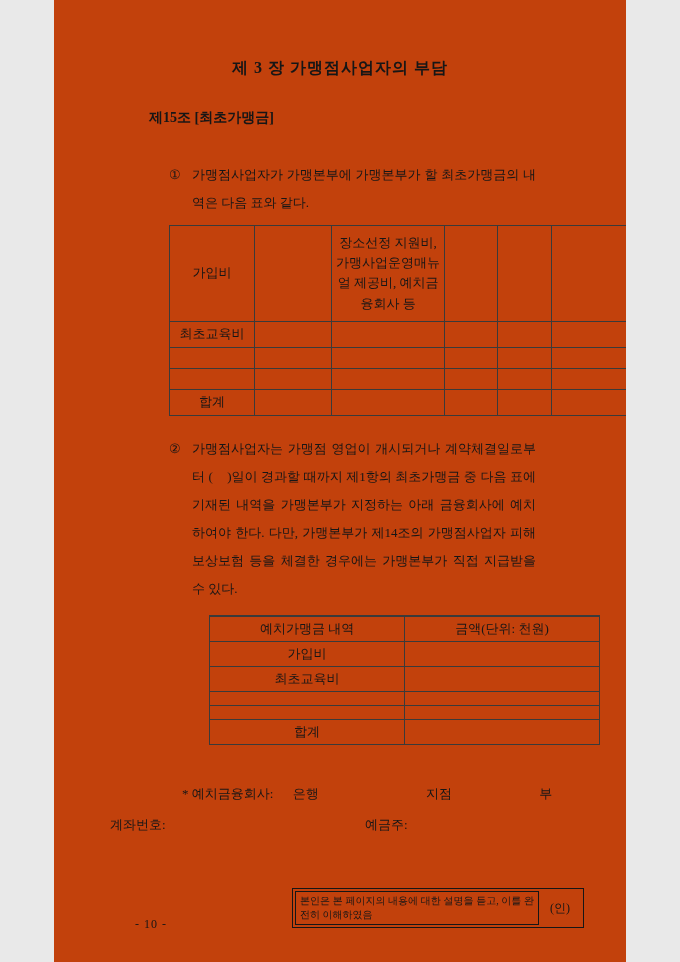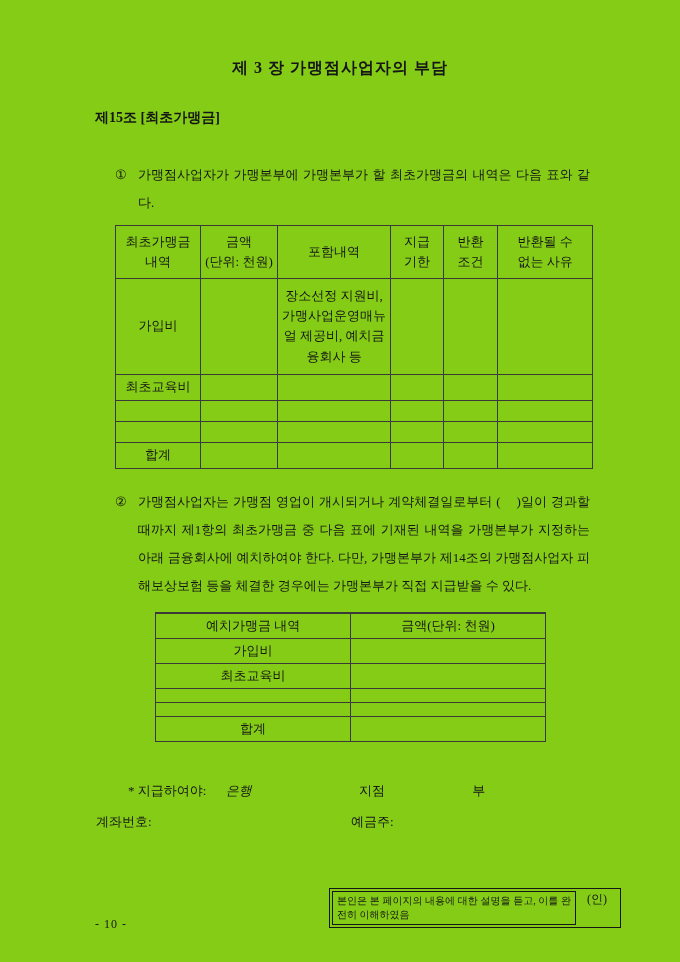--- a/index.html
+++ b/index.html
@@ -1,22 +1,22 @@
 <!DOCTYPE html>
 <html><head>
 <meta charset="utf-8">
 <style>
   * { box-sizing: border-box; }
   html, body { margin: 0; padding: 0; background: #e9e9e9; }
   .page {
     position: relative;
-    width: 680px;
+    width: 572px;
     height: 962px;
     margin: 0 auto;
-    background: #84cc16;
+    background: #c2410c;
     font-family: "Liberation Serif", "DejaVu Serif", serif;
     color: #161616;
     overflow: hidden;
   }
   .chapter-title {
     padding-top: 58px;
     text-align: center;
     font-size: 16px;
     font-weight: bold;
     letter-spacing: 1px;
@@ -59,58 +59,58 @@
   .t2 { margin: 12px 0 4px 155px; width: 390px; border-top: 2px solid #3a3a3a; }
   .t2 tr.hdr { height: 23px; }
   .t2 tr.r0, .t2 tr.r1 { height: 19px; }
   .t2 tr.r2, .t2 tr.r3 { height: 14px; }
   .t2 tr.r4  { height: 21px; }
 
   .deposit-line1 {
     margin: 40px 0 0 128px;
     font-size: 13px;
   }
-  .deposit-line1 .gap-a { margin-left: 16px; font-style: italic; }
+  .deposit-line1 .gap-a { margin-left: 16px; }
   .deposit-line1 .gap-b { margin-left: 104px; }
   .deposit-line1 .gap-c { margin-left: 84px; }
   .deposit-line2 {
-    margin: 13px 0 0 96px;
+    margin: 13px 0 0 56px;
     font-size: 13px;
   }
   .deposit-line2 .holder { margin-left: 196px; }
 
   .confirm-box {
     position: absolute;
-    right: 59px;
+    right: 42px;
     bottom: 34px;
     width: 292px;
     border: 1px solid #161616;
     display: flex;
-    align-items: flex-start;
+    align-items: center;
     padding: 2px;
   }
   .confirm-text {
     flex: 1;
     border: 1px solid #161616;
     font-size: 10px;
     line-height: 1.4;
     padding: 2px 4px;
     text-align: justify;
   }
   .confirm-seal {
     flex: none;
     width: 42px;
     display: flex;
     align-items: center;
     justify-content: center;
     font-size: 12px;
   }
   .page-number {
     position: absolute;
-    left: 95px;
+    left: 81px;
     bottom: 30px;
     font-size: 12px;
     letter-spacing: 1px;
   }
 </style>
 </head>
 <body>
 
 <div class="page">
 
@@ -126,33 +126,20 @@
   <table class="t1">
     <colgroup>
       <col style="width:85px">
         <col style="width:77px">
         <col style="width:113px">
       <col style="width:53px">
         <col style="width:54px">
         <col style="width:95px">
     </colgroup>
     <tbody>
-        <tr class="hdr">
-      <th>최초가맹금
-내역</th>
-      <th>금액
-(단위: 천원)</th>
-      <th>포함내역</th>
-      <th>지급
-기한</th>
-      <th>반환
-조건</th>
-      <th>반환될 수
-없는 사유</th>
-    </tr>
     <tr class="r0">
       <td>가입비</td>
       <td></td>
       <td>장소선정 지원비, 가맹사업운영매뉴얼 제공비, 예치금융회사 등</td>
       <td></td>
       <td></td>
       <td></td>
     </tr>
     <tr class="r1">
       <td>최초교육비</td>
@@ -222,21 +209,21 @@
     </tr>
     <tr class="r4">
       <td>합계</td>
       <td></td>
     </tr>
   </tbody>
     </table>
 
   <div class="deposit-line1">
     <span>*</span>
-    <span>지급하여야:</span>
+    <span>예치금융회사:</span>
     <span class="gap-a">은행</span>
     <span class="gap-b">지점</span>
     <span class="gap-c">부</span>
   </div>
 
   <div class="deposit-line2">
     <span>계좌번호:</span>
     <span class="holder">예금주:</span>
   </div>
 

